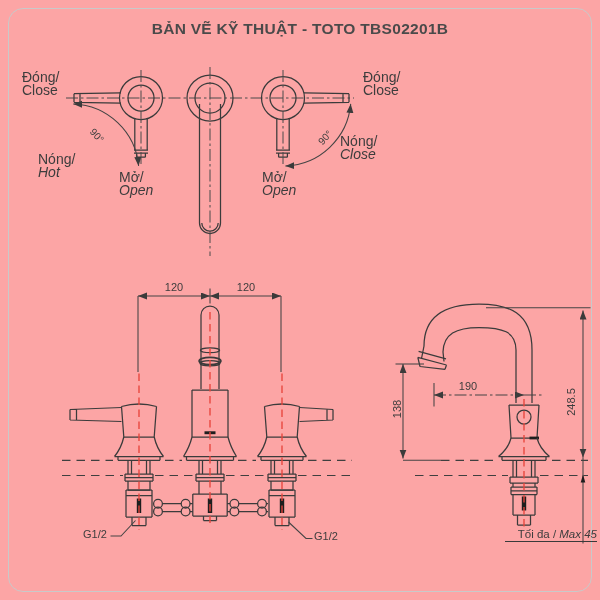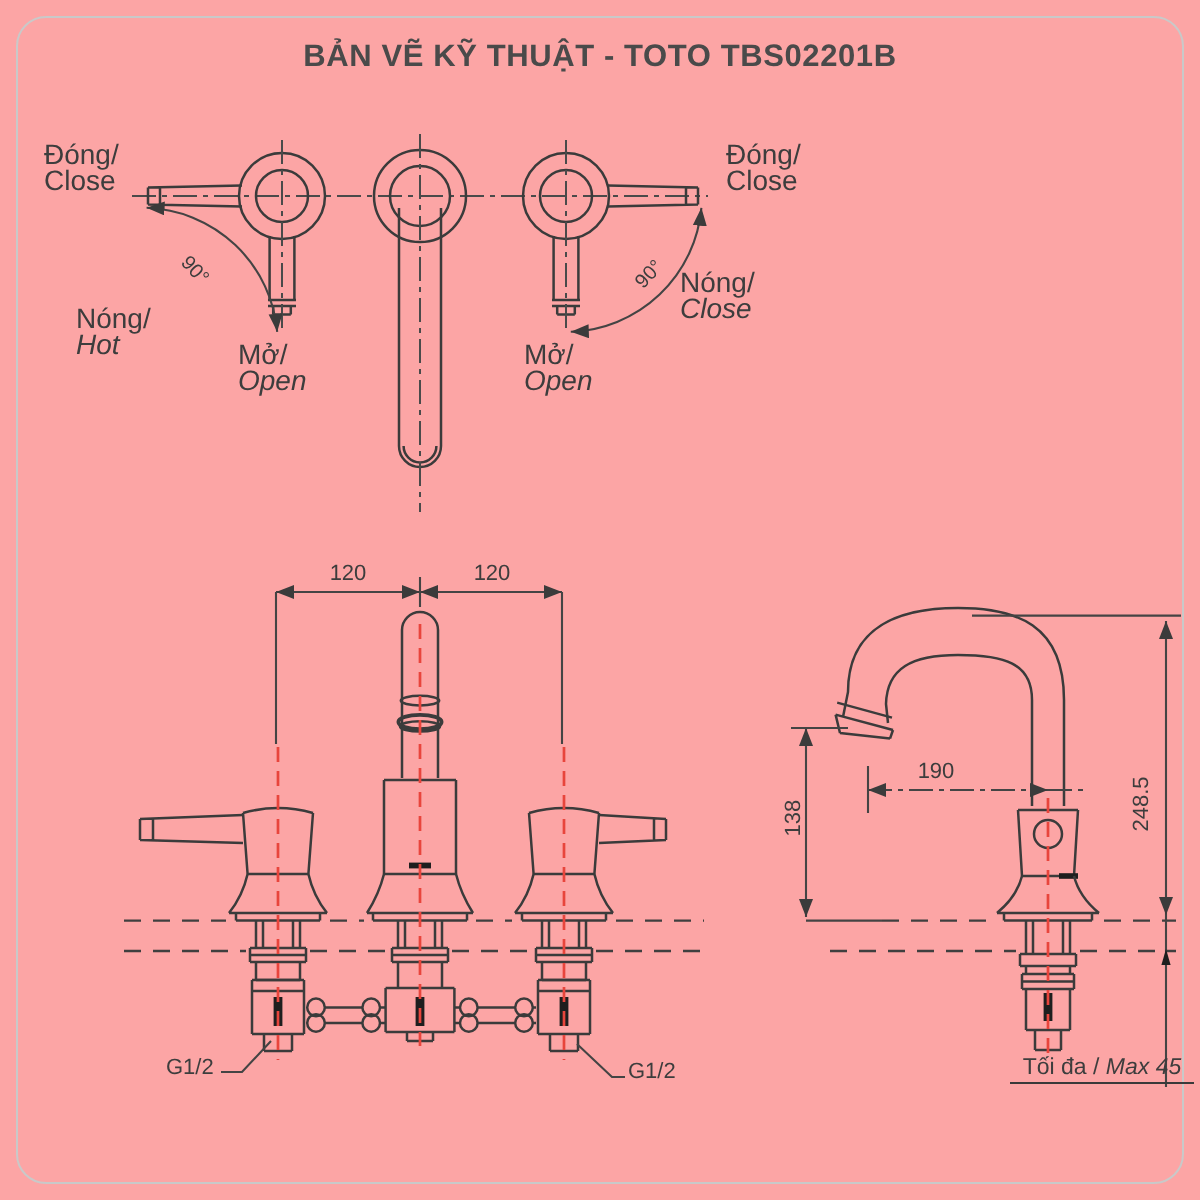--- a/index.html
+++ b/index.html
@@ -7,21 +7,21 @@
          font-family:"Liberation Sans","DejaVu Sans",sans-serif;color:#3d3d3d;}
   #frame{position:absolute;left:8px;top:8px;width:582px;height:582px;
          border:1.5px solid #c9c9c9;border-radius:15px;}
   .title{position:absolute;left:0;top:20px;width:600px;text-align:center;
          font-size:15.5px;font-weight:bold;letter-spacing:.3px;color:#4a4a4a;}
   .lbl{position:absolute;font-size:14px;line-height:12.5px;color:#3d3d3d;white-space:nowrap;}
   .it{font-style:italic;}
   .dim{position:absolute;font-size:11px;color:#3d3d3d;text-align:center;white-space:nowrap;}
   .rot90{transform:rotate(-90deg);transform-origin:center;}
   .ang{position:absolute;font-size:10px;color:#3d3d3d;width:26px;text-align:center;}
-  #maxlbl{position:absolute;left:505px;top:528px;width:92px;font-size:11.5px;text-align:center;
+  #maxlbl{position:absolute;left:505px;top:528px;width:92px;font-size:11.5px;text-align:right;
           border-bottom:1.2px solid #3a3a3a;padding-bottom:1px;white-space:nowrap;}
   svg .p{stroke:#3b3b3b;stroke-width:1.25;fill:none;}
   svg .d{stroke:#444;stroke-width:1.05;fill:none;}
   svg .cl{stroke:#4a4a4a;stroke-width:1;fill:none;stroke-dasharray:12 3 2.5 3;}
   svg .deck{stroke:#3f3f3f;stroke-width:1.15;fill:none;stroke-dasharray:8.5 6;}
   svg .red{stroke:#e8453c;stroke-width:1.35;fill:none;stroke-dasharray:7.5 4.5;}
   svg .blk{fill:#1e1e1e;stroke:none;}
 </style>
 </head>
 <body>

